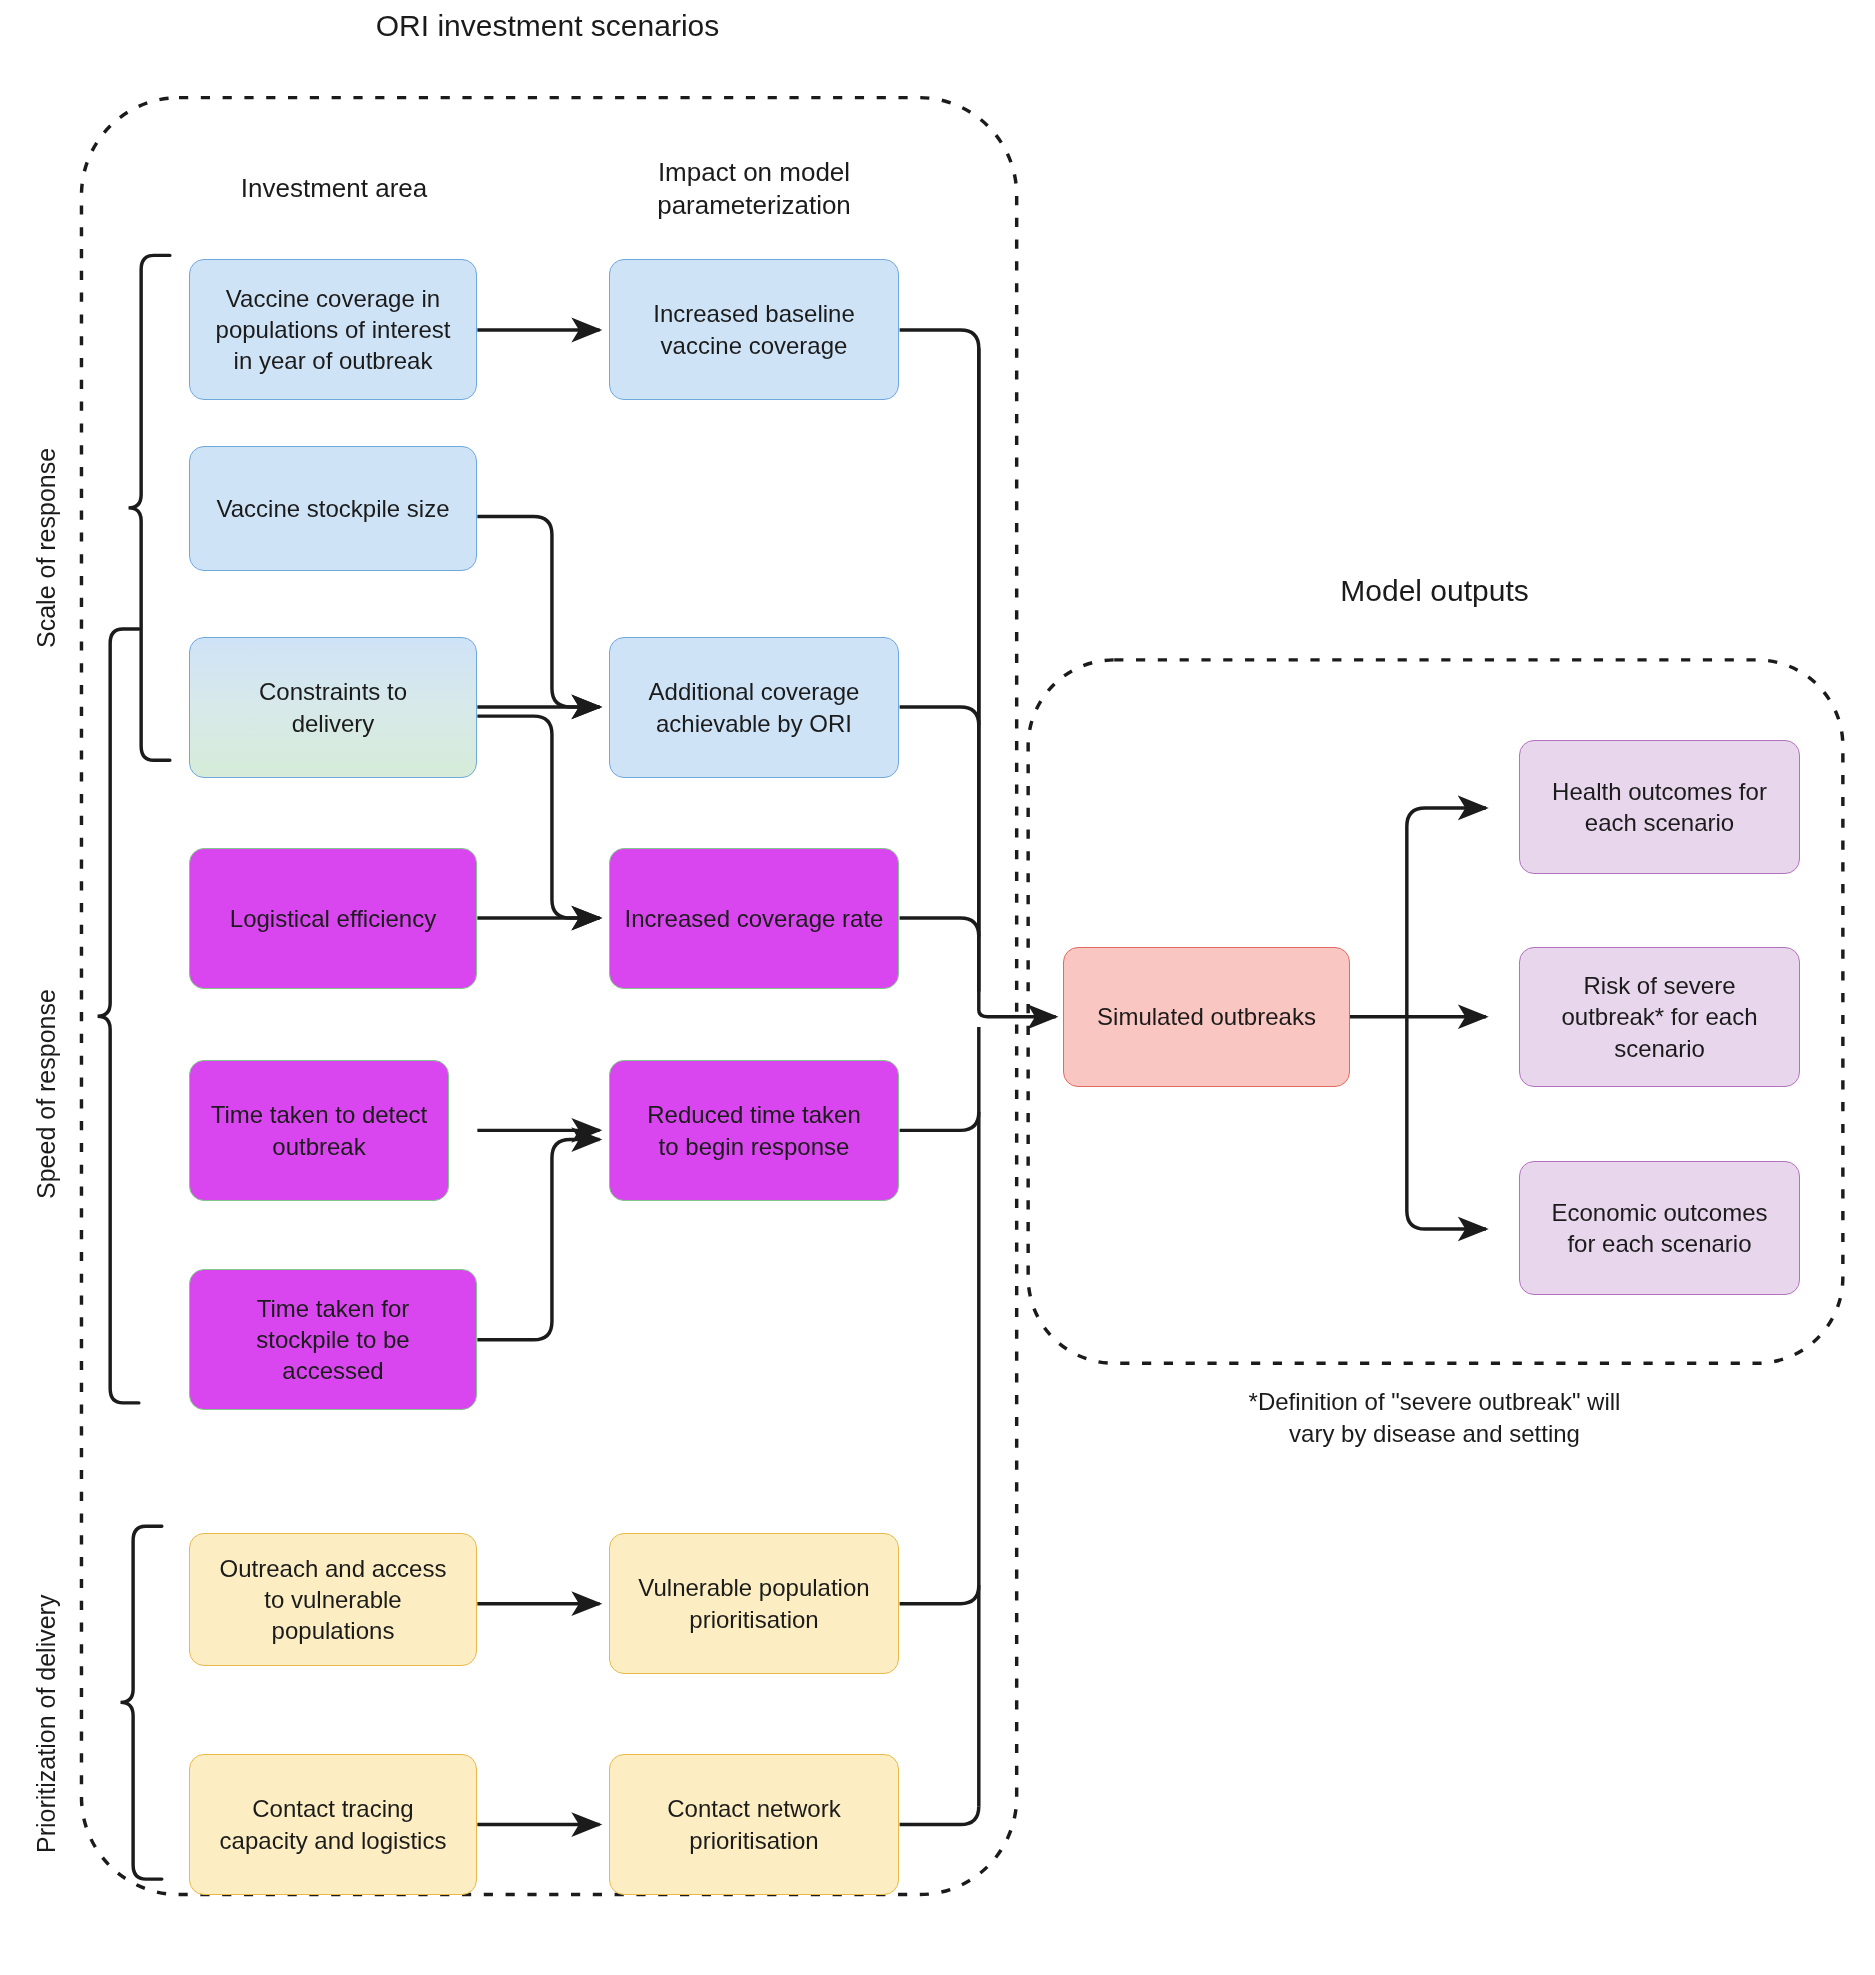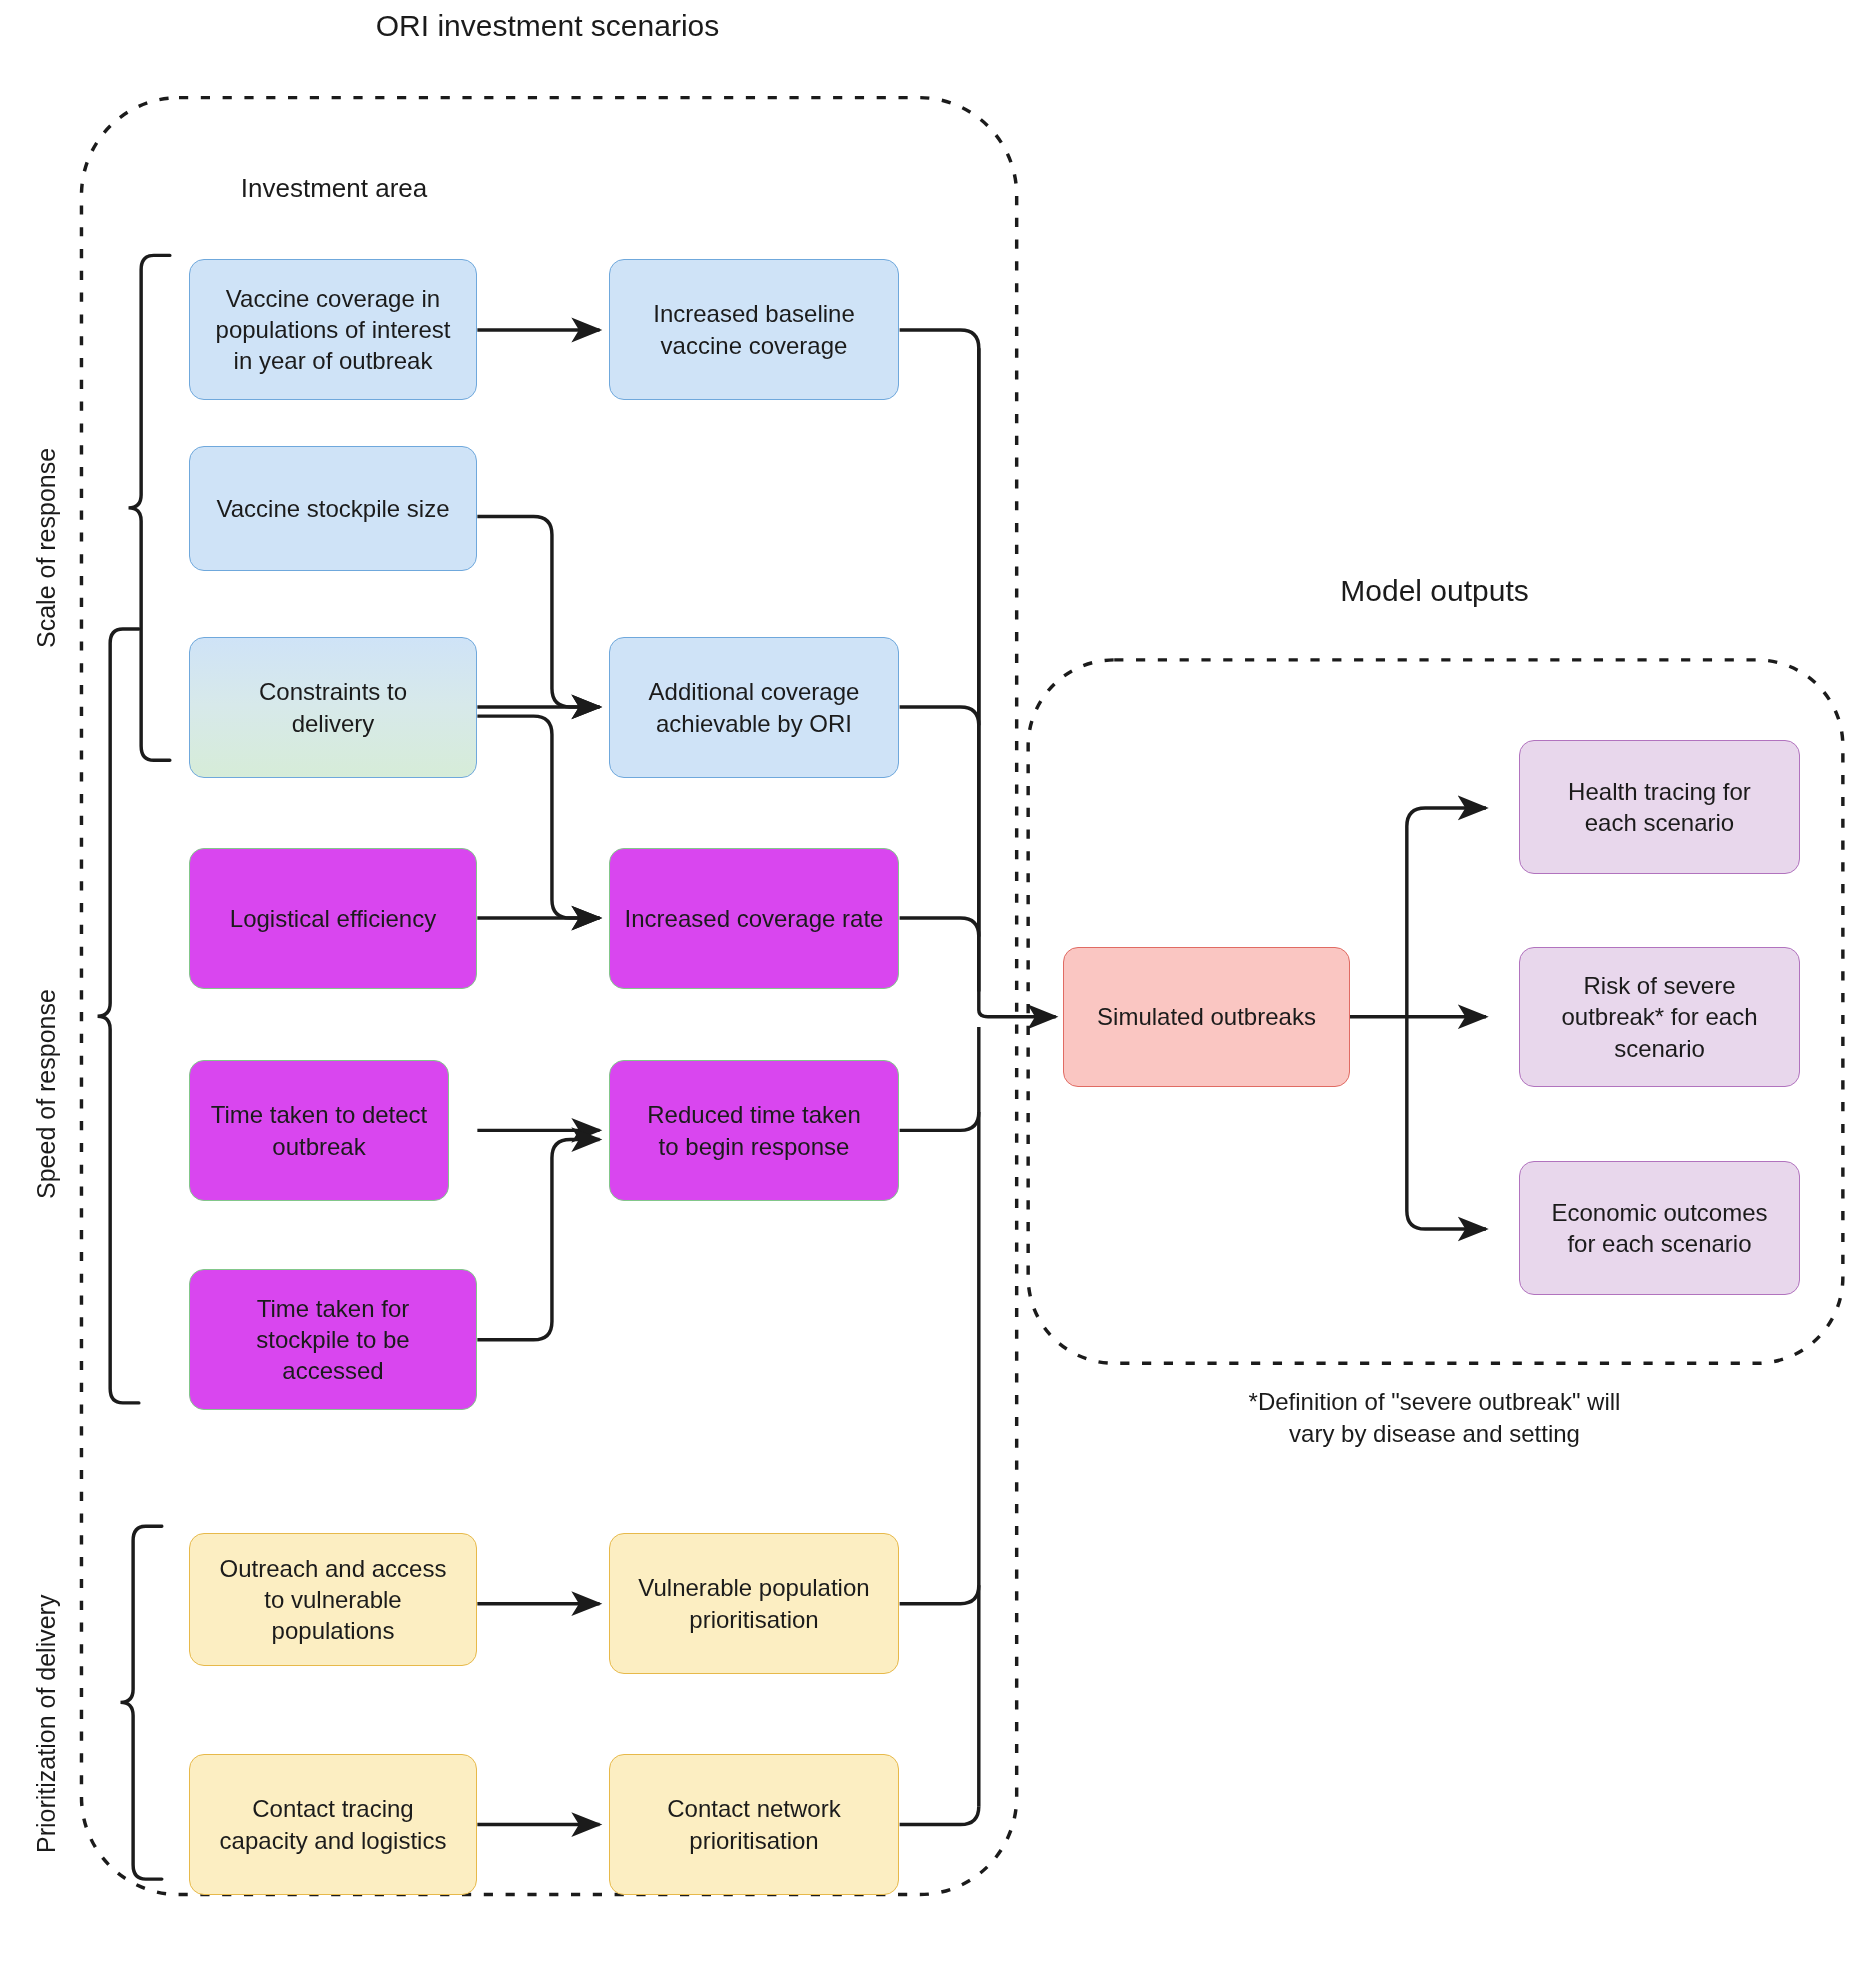--- a/index.html
+++ b/index.html
@@ -139,20 +139,22 @@
     <path d="M2452,1772 L2590,1772" fill="none" stroke="#1b1b1b" stroke-width="6" marker-end="url(#arrow)"></path>
     <path d="M2452,1772 Q2452,1806 2452,1822 L2452,2110 Q2452,2142 2484,2142 L2590,2142" fill="none" stroke="#1b1b1b" stroke-width="6" marker-end="url(#arrow)"></path>
   </svg>
 
   <div class="title" style="left:80px; top:9.2px; width:935px;">ORI investment scenarios</div>
 
   <div class="title" style="left:1027px; top:574px; width:815px;">Model outputs</div>
 
   <div class="col-head" style="left:189px; top:172px; width:290px;">Investment area</div>
 
+  <div class="col-head" style="left:607px; top:156px; width:294px;">Impact on model
+parameterization</div>
 
   <div class="side-label" style="left:32px; top:648px;">Scale of response</div>
   <div class="side-label" style="left:32px; top:1199px;">Speed of response</div>
   <div class="side-label" style="left:32px; top:1853px;">Prioritization of delivery</div>
 
   <div class="node blue" style="left:189px; top:259px; width:288px; height:141px;">Vaccine coverage in
 populations of interest
 in year of outbreak</div>
 
   <div class="node blue" style="left:189px; top:446px; width:288px; height:125px;">Vaccine stockpile size</div>
@@ -188,21 +190,21 @@
 to begin response</div>
 
   <div class="node yellow" style="left:609px; top:1533px; width:290px; height:141px;">Vulnerable population
 prioritisation</div>
 
   <div class="node yellow" style="left:609px; top:1754px; width:290px; height:141px;">Contact network
 prioritisation</div>
 
   <div class="node red" style="left:1063px; top:947px; width:287px; height:140px;">Simulated outbreaks</div>
 
-  <div class="node purple" style="left:1519px; top:740px; width:281px; height:134px;">Health tracing for
+  <div class="node purple" style="left:1519px; top:740px; width:281px; height:134px;">Health outcomes for
 each scenario</div>
 
   <div class="node purple" style="left:1519px; top:947px; width:281px; height:140px;">Risk of severe
 outbreak* for each
 scenario</div>
 
   <div class="node purple" style="left:1519px; top:1161px; width:281px; height:134px;">Economic outcomes
 for each scenario</div>
 
   <div class="footnote" style="left:1119px; top:1386px; width:631px;">*Definition of "severe outbreak" will

